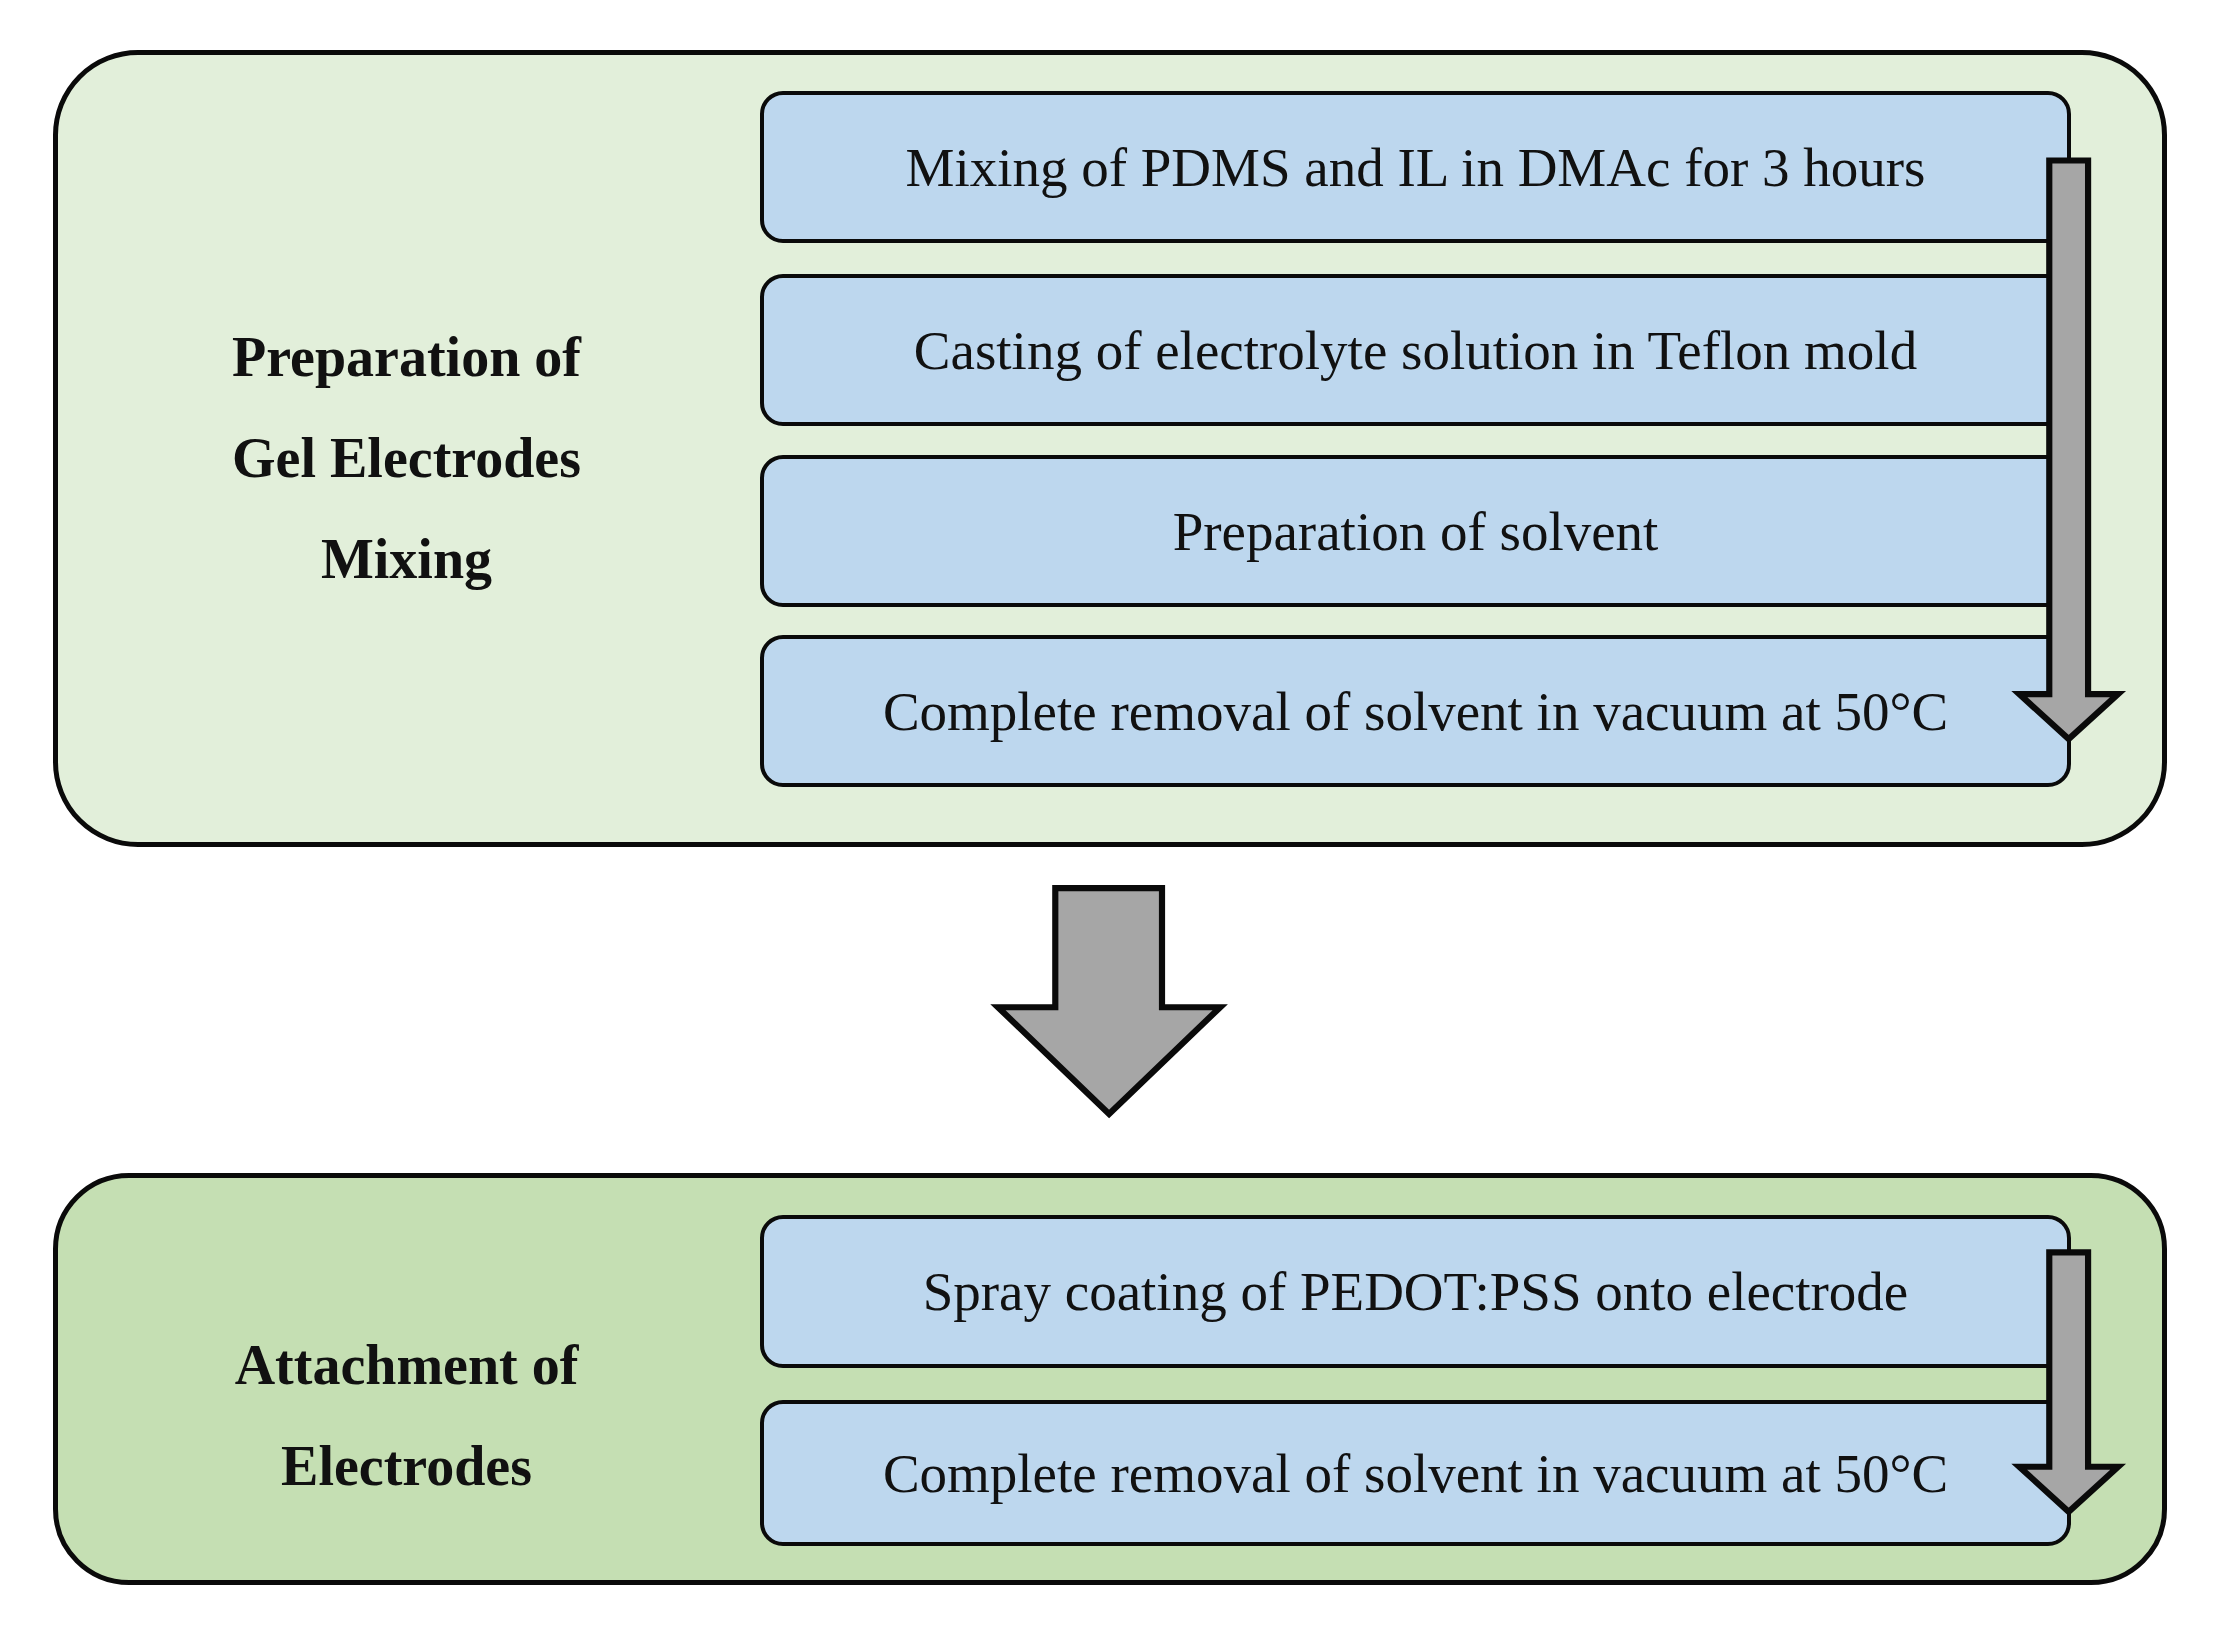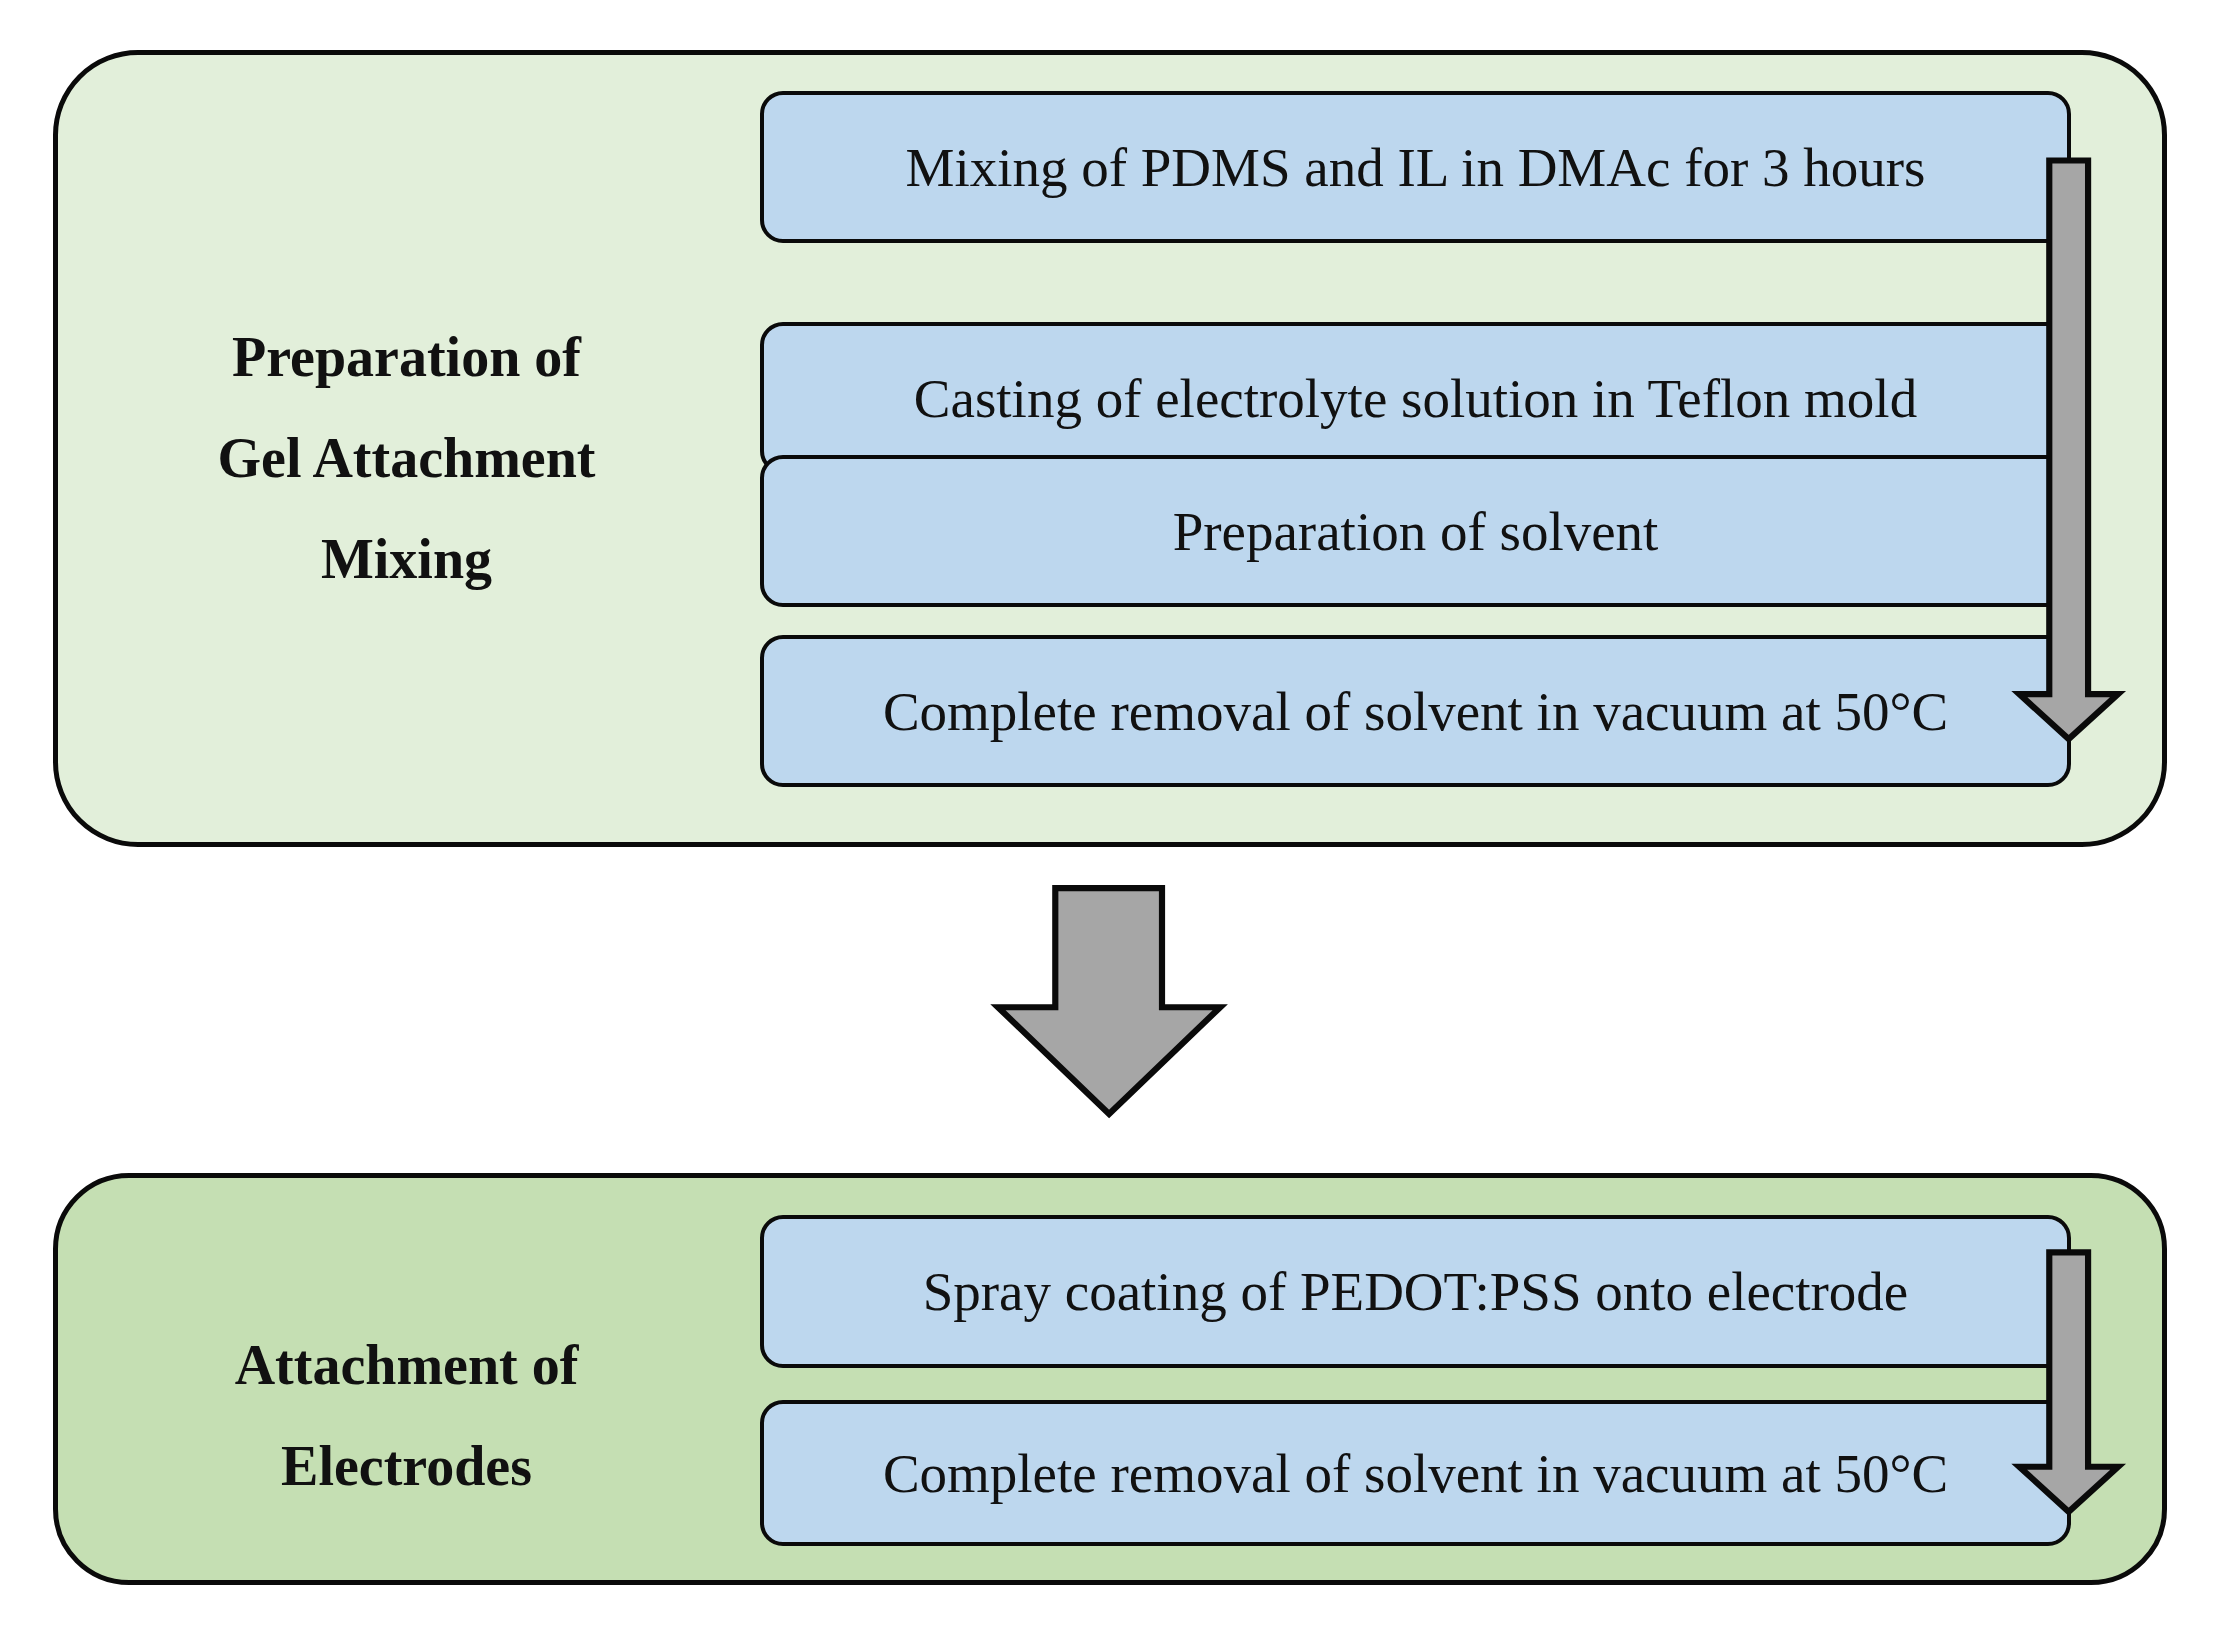--- a/index.html
+++ b/index.html
@@ -68,21 +68,21 @@
     box-sizing: border-box;
     display: flex;
     align-items: center;
     justify-content: center;
     text-align: center;
     font-size: 55px;
     padding: 0 22px;
   }
   
   .panel-top .step-0 { top: 36px;  height: 152px; }
-  .panel-top .step-1 { top: 219px; height: 152px; margin-top: 48px; }
+  .panel-top .step-1 { top: 219px; height: 152px; }
   .panel-top .step-2 { top: 400px; height: 152px; }
   .panel-top .step-3 { top: 580px; height: 152px; }
   
   .panel-bottom .step-0 { top: 37px;  height: 153px; }
   .panel-bottom .step-1 { top: 222px; height: 146px; }
 
   
   .arrow-layer {
     position: absolute;
     left: 0;
@@ -99,21 +99,21 @@
   }
 </style>
 </head>
 <body>
 
 <div class="canvas">
 
   <section class="panel panel-top">
     <div class="panel-label">
       <span>Preparation of</span>
-      <span>Gel Attachment</span>
+      <span>Gel Electrodes</span>
       <span>Mixing</span>
     </div>
     <div class="step step-0">Mixing of PDMS and IL in DMAc for 3 hours</div>
     <div class="step step-1">Casting of electrolyte solution in Teflon mold</div>
     <div class="step step-2">Preparation of solvent</div>
     <div class="step step-3">Complete removal of solvent in vacuum at 50°C</div>
   </section>
 
   <section class="panel panel-bottom">
     <div class="panel-label">

